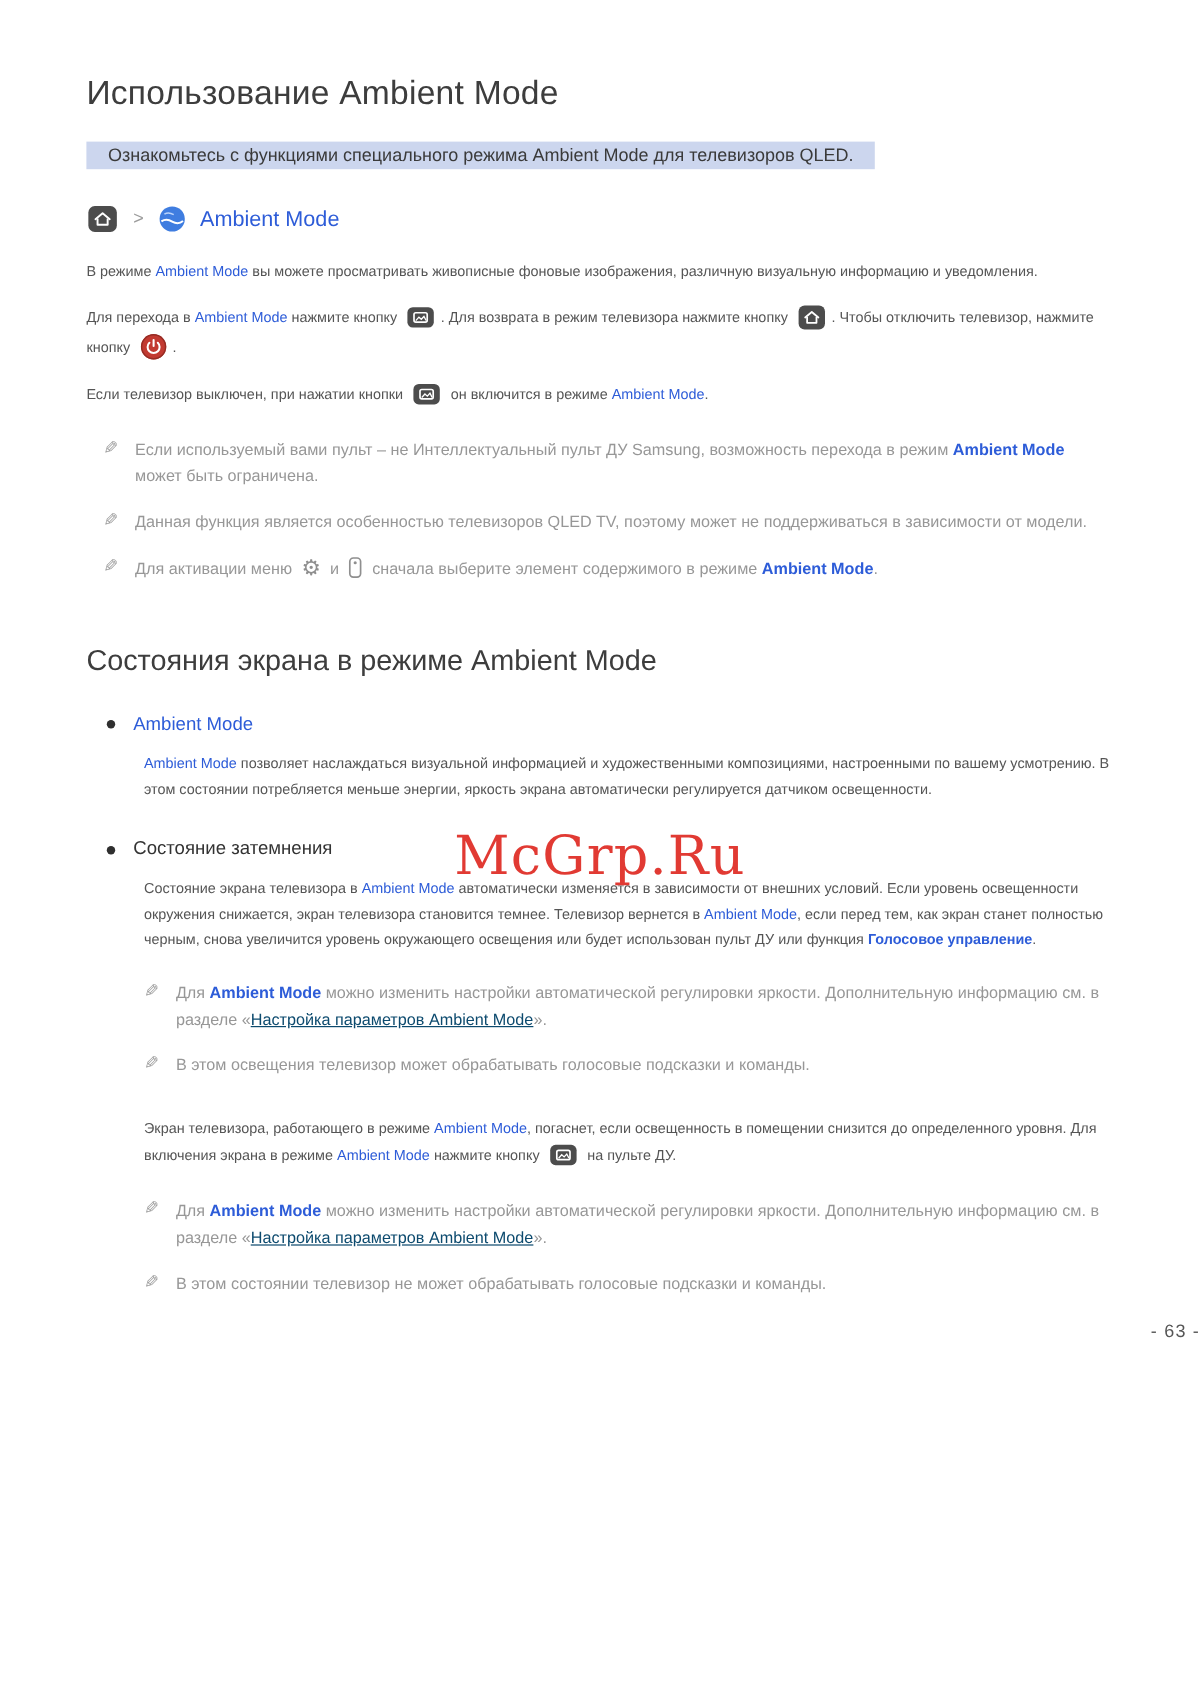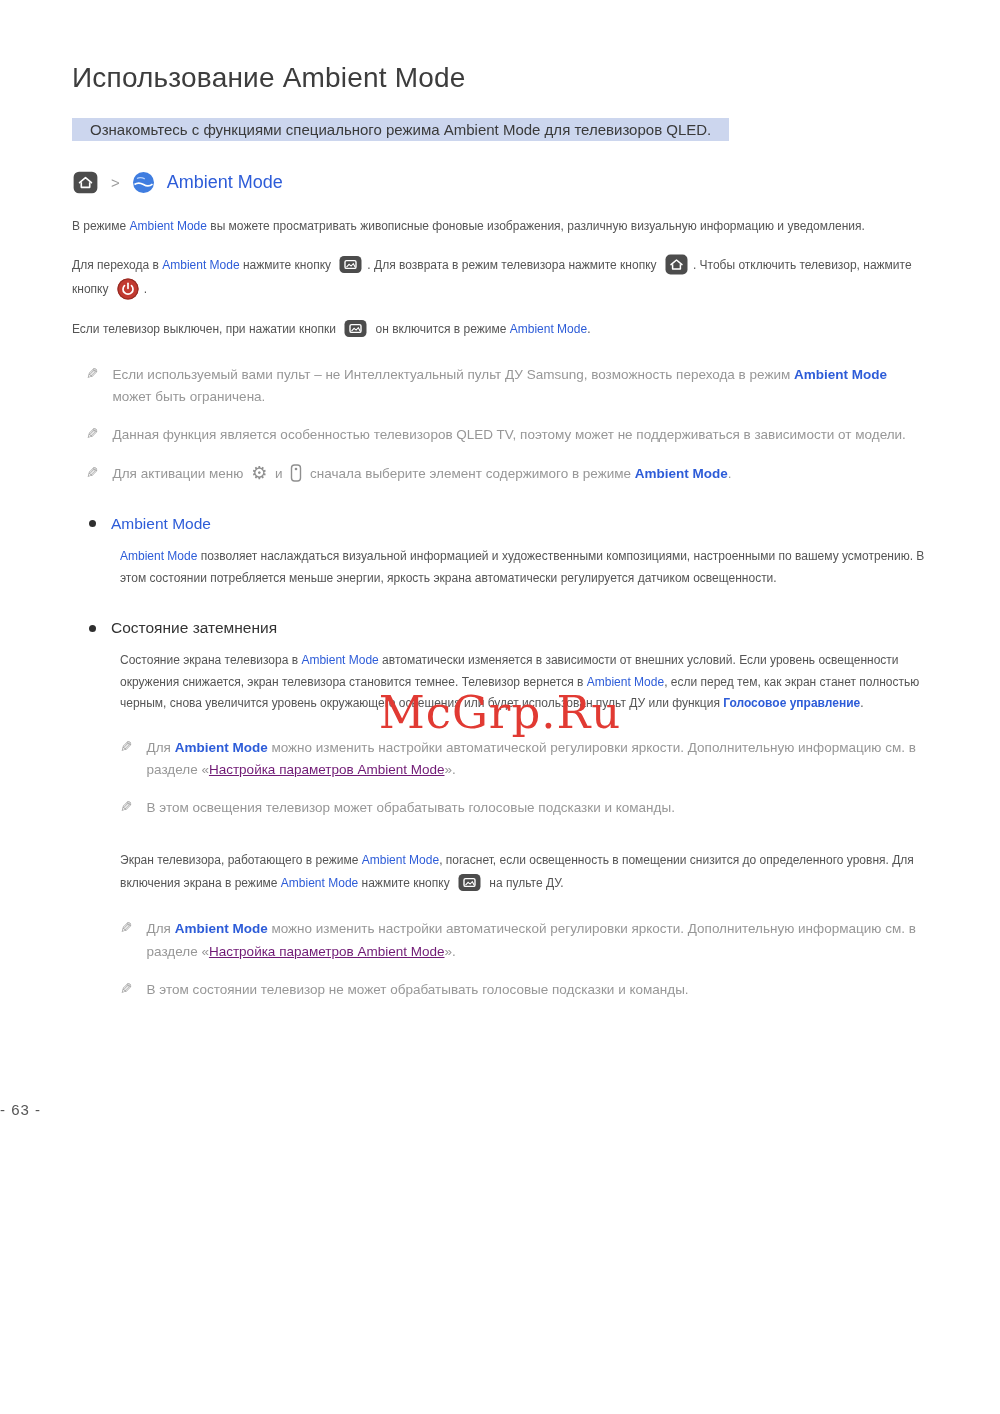--- a/index.html
+++ b/index.html
@@ -25,21 +25,21 @@
   .title{font-size:28px;font-weight:500;color:var(--heading);letter-spacing:.2px;margin-bottom:24px;}
   .lead-wrap{margin-bottom:28px;}
   .lead{background:var(--hl);color:#3a3a3a;font-size:15px;line-height:1.55;padding:3px 18px;}
   .breadcrumb{display:flex;align-items:center;gap:12px;margin-bottom:20px;}
   .crumb-sep{color:#9b9b9b;font-size:15px;}
   .breadcrumb-label{color:var(--blue);font-size:18px;font-weight:500;}
   .crumb-icon{display:inline-flex;align-items:center;}
   .para{font-size:12px;line-height:1.8;color:var(--body);margin:15px 0;}
   .link{color:var(--blue);}
   .link-b{color:var(--blue);font-weight:700;}
-  .ulink{color:#701a75;text-decoration:underline;cursor:pointer;}
+  .ulink{color:#0c4a6e;text-decoration:underline;cursor:pointer;}
   .inline-icon{display:inline-block;vertical-align:middle;margin:0 4px;position:relative;top:-1px;line-height:0;}
   .gear-glyph{font-size:18px;color:#8f8f8f;line-height:1;display:inline-block;vertical-align:-3px;}
   .notes{margin-top:22px;}
   .note{display:flex;gap:14px;margin:16px 0;color:var(--note);font-size:13.5px;line-height:1.65;}
   .intro .note{padding-left:14px;}
   .note-pencil{flex:0 0 auto;color:#9c9c9c;font-size:15px;transform:scaleX(-1);line-height:1.3;}
   .note-text{display:block;}
   .section-heading{font-size:24px;font-weight:500;color:var(--heading);margin:52px 0 26px;}
   .bullet-item{margin-top:30px;}
   .bullet-head{display:flex;align-items:center;gap:15px;font-size:15.5px;color:#333;}
@@ -49,21 +49,21 @@
   .bullet-body{padding-left:48px;}
   .bullet-body .para{margin:13px 0;}
   .watermark{
     position:absolute;left:50%;top:686px;transform:translateX(-50%);
     font-family:"DejaVu Serif", serif;
     font-size:45px;font-weight:400;color:var(--wm);
     letter-spacing:1px;white-space:nowrap;
   }
   .page-number{
     position:absolute;left:0;right:0;bottom:42px;
-    text-align:left;color:#565656;font-size:15px;letter-spacing:1px;
+    text-align:right;color:#565656;font-size:15px;letter-spacing:1px;
   }
 </style>
 </head>
 <body>
 
 <div class="page">
   <div class="content">
 
     <h1 class="title">Использование Ambient Mode</h1>
 
@@ -124,20 +124,21 @@
         <div class="note">
           <span class="note-pencil">✎</span>
           <span class="note-text"><span>Для активации меню </span><span class="inline-icon"><span class="gear-glyph">⚙</span></span><span> и </span><span class="inline-icon"><svg width="12" height="18" viewBox="0 0 12 18">
                   <rect x="1.5" y="1" width="9" height="16" rx="3" fill="none" stroke="#8f8f8f" stroke-width="1.4"></rect>
                   <circle cx="6" cy="5" r="1.3" fill="#8f8f8f"></circle>
                 </svg></span><span> сначала выберите элемент содержимого в режиме </span><span class="link-b">Ambient Mode</span><span>.</span></span>
         </div>
       </div>
     </div>
 
+    <h2 class="section-heading">Состояния экрана в режиме Ambient Mode</h2>
 
     <div class="bullet-item">
       <div class="bullet-head">
         <span class="bullet-dot"></span>
         <span class="bullet-label"><span class="link">Ambient Mode</span></span>
       </div>
       <div class="bullet-body">
         <p class="para bullet-para"><span class="link">Ambient Mode</span><span> позволяет наслаждаться визуальной информацией и художественными композициями, настроенными по вашему усмотрению. В этом состоянии потребляется меньше энергии, яркость экрана автоматически регулируется датчиком освещенности.</span></p>
       </div>
     </div>

